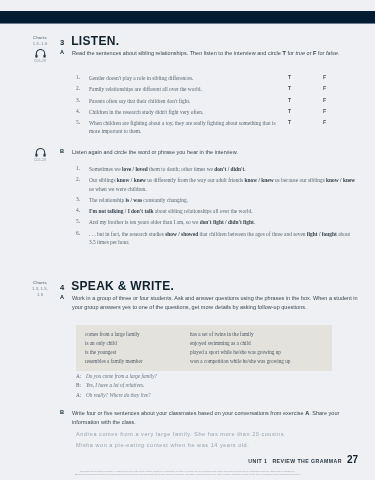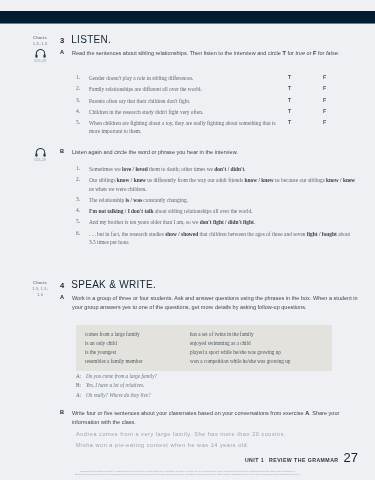--- a/index.html
+++ b/index.html
@@ -64,22 +64,22 @@
     display: flex;
     align-items: baseline;
     gap: 7px;
   }
   .sec-num {
     font-size: 7.6px;
     font-weight: 700;
     color: #12232f;
   }
   .sec-title {
-    font-size: 10px;
-    font-weight: 400;
+    font-size: 12px;
+    font-weight: 700;
     color: #12232f;
     letter-spacing: 0.3px;
   }
 
   .item {
     position: absolute;
     left: 60px;
     display: flex;
     gap: 6px;
   }
@@ -196,22 +196,22 @@
     bottom: 15px;
     display: flex;
     align-items: baseline;
     gap: 5px;
     font-size: 5.2px;
     font-weight: 700;
     color: #2b3642;
     letter-spacing: 0.45px;
   }
   .footer-line .pageno {
-    font-size: 13px;
-    font-weight: 400;
+    font-size: 10px;
+    font-weight: 700;
     color: #12232f;
     letter-spacing: 0;
   }
   .copyright {
     position: absolute;
     left: 0; right: 0;
     bottom: 3px;
     text-align: center;
     font-size: 2.1px;
     line-height: 1.75;

